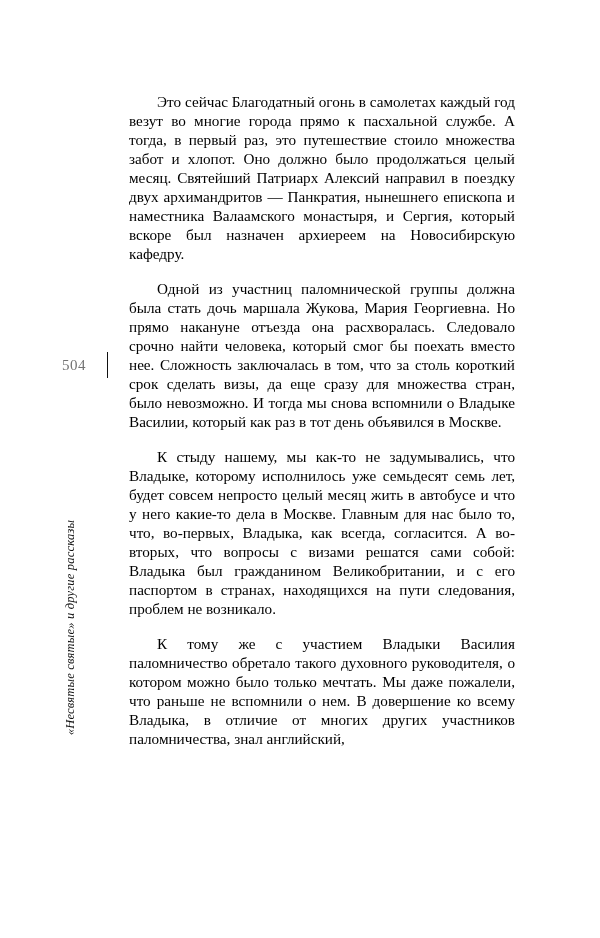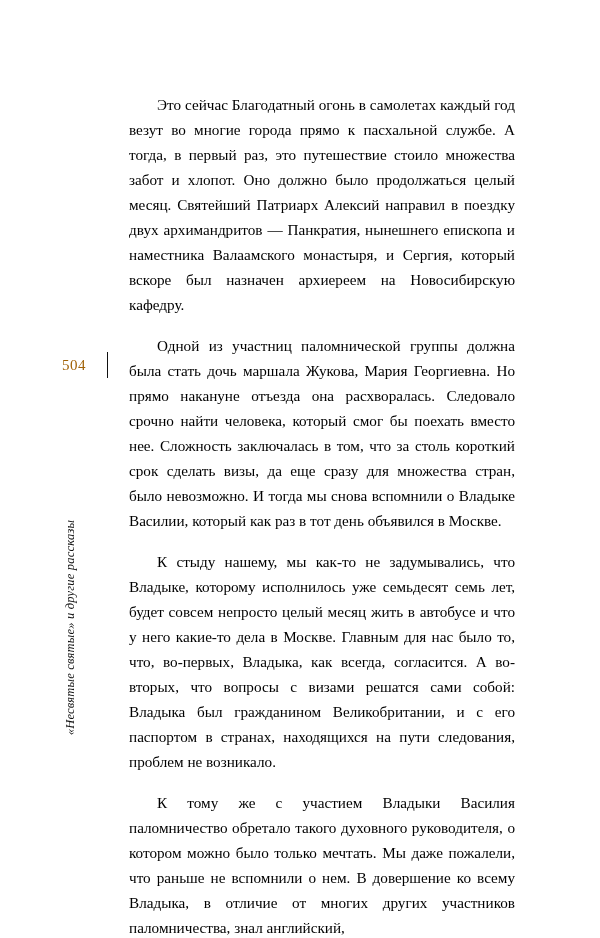--- a/index.html
+++ b/index.html
@@ -30,21 +30,21 @@
     height: 938px;
   }
 
   .page-number {
     position: absolute;
     left: 62px;
     top: 357px;
     font-family: "Liberation Serif", serif;
     font-size: 15px;
     letter-spacing: 0.5px;
-    color: #a16207;
+    color: #737373;
   }
 
   .page-number-rule {
     position: absolute;
     left: 107px;
     top: 352px;
     width: 1px;
     height: 26px;
     background: #111;
   }
@@ -71,21 +71,21 @@
     left: 129px;
     top: 92px;
     width: 386px;
   }
 
   .para {
     margin: 0;
     text-align: justify;
     text-justify: inter-word;
     font-size: 15.2px;
-    line-height: 25px;
+    line-height: 19px;
     text-indent: 28px;
     hyphens: manual;
     -webkit-hyphens: manual;
     color: #000;
   }
 
   .para + .para {
     margin-top: 16px;
   }
 </style>

